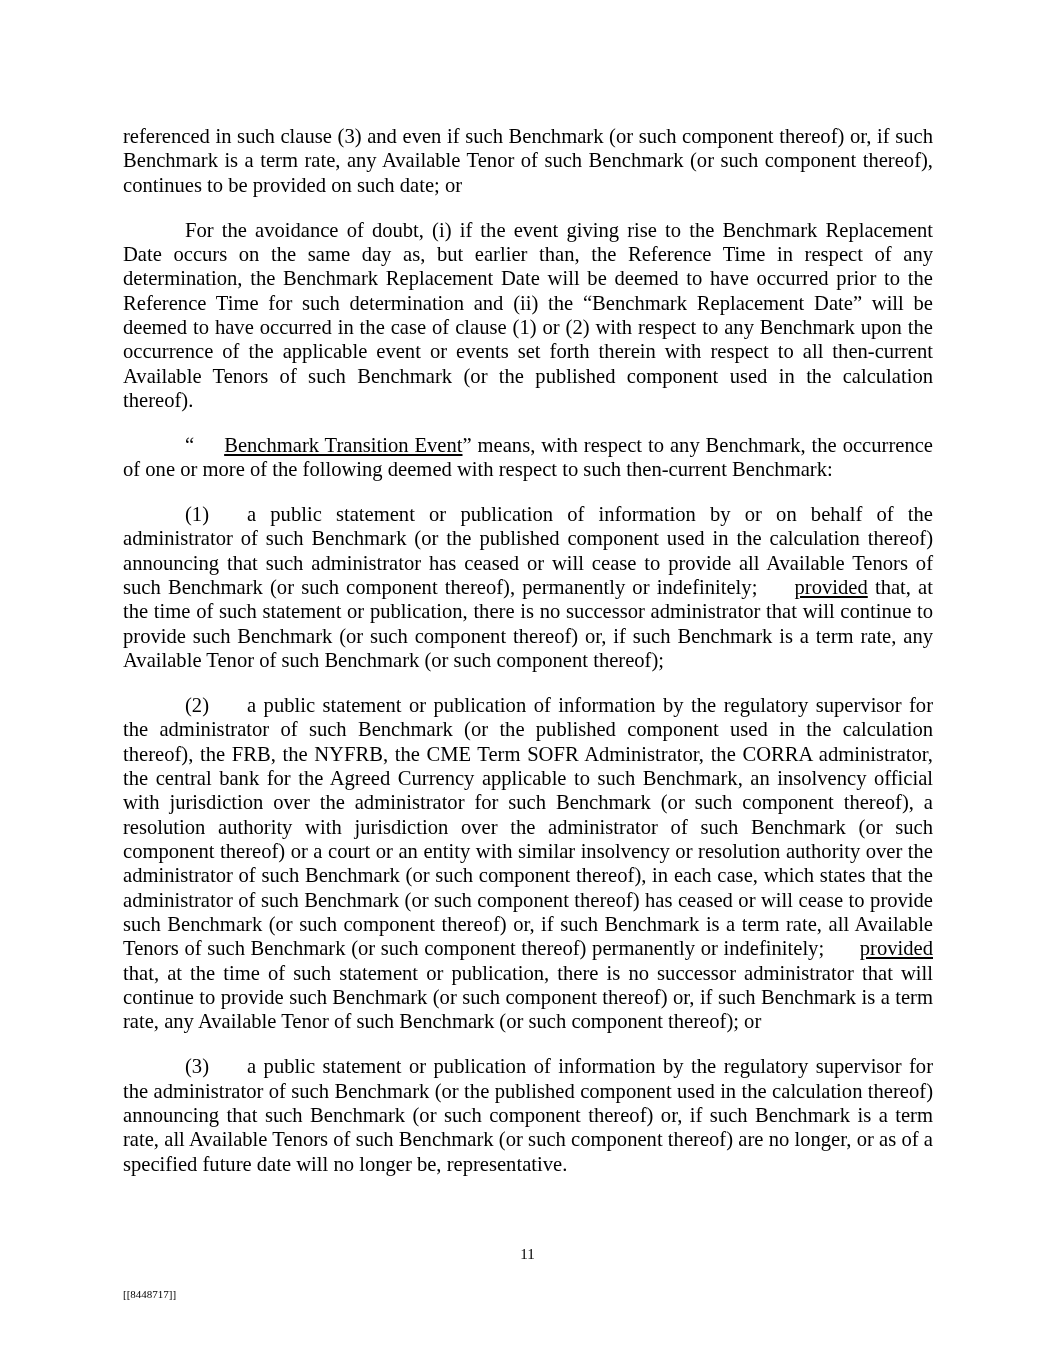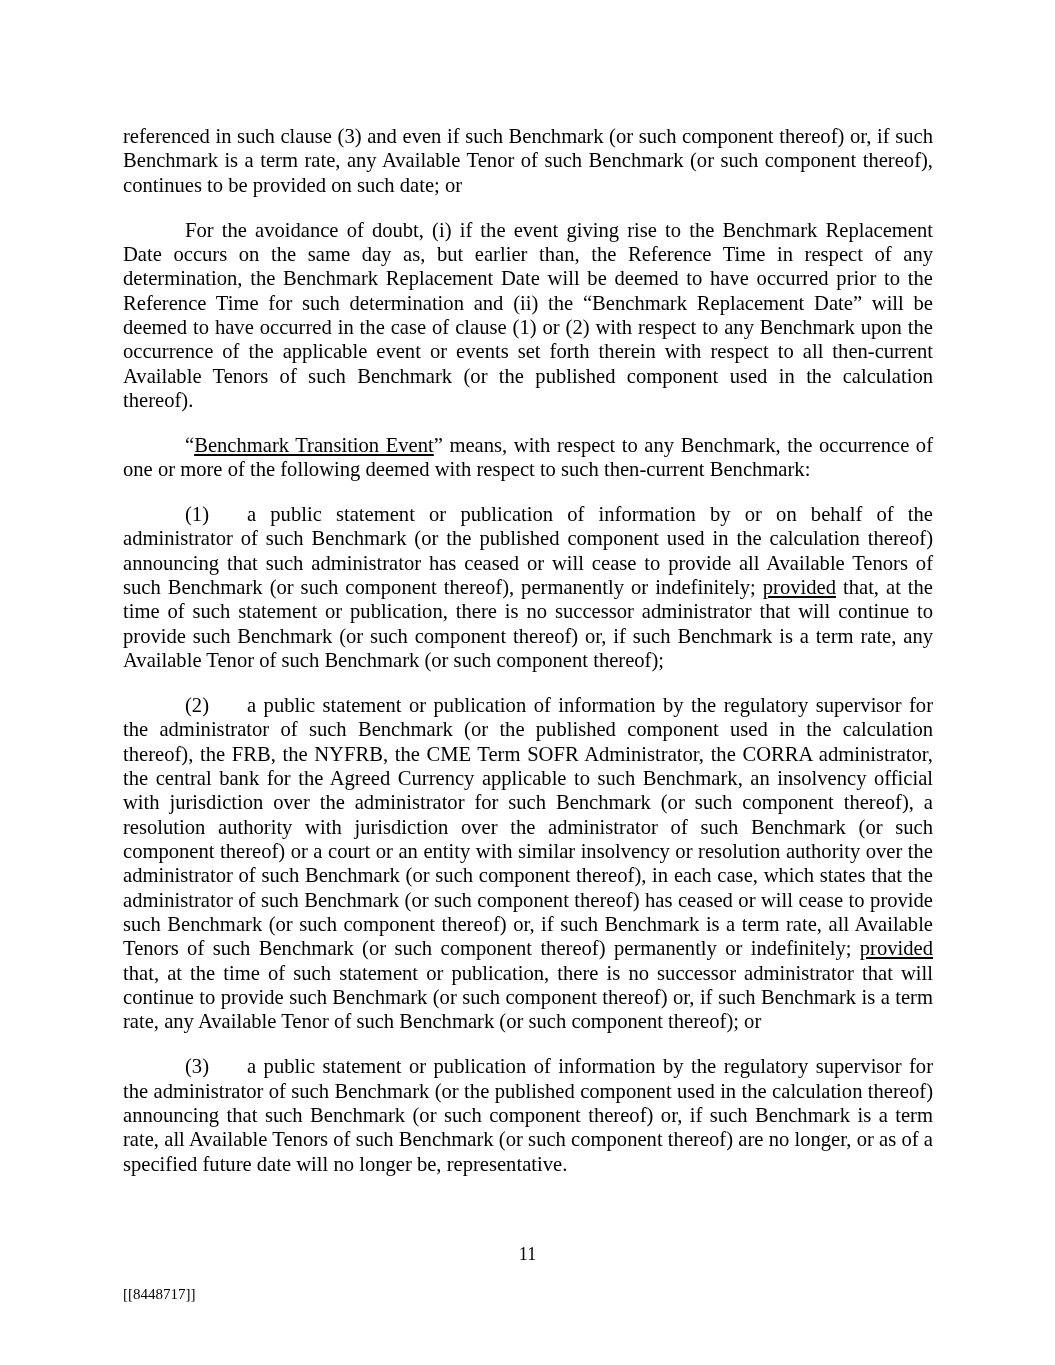--- a/index.html
+++ b/index.html
@@ -33,35 +33,36 @@
     text-indent: 62px;
   }
   .num {
     display: inline-block;
     width: 62px;
     text-indent: 0;
   }
   .u {
     text-decoration: underline;
     text-underline-offset: 2px;
+    margin-left: 30px;
   }
   .page-number {
     position: absolute;
     top: 1242px;
     left: 0;
     width: 100%;
     text-align: center;
-    font-size: 18px;
+    font-size: 15px;
     line-height: 24.35px;
   }
   .doc-id {
     position: absolute;
     left: 123px;
     top: 1286px;
-    font-size: 15px;
+    font-size: 11px;
     line-height: 16px;
   }
 </style>
 </head>
 <body>
 
 <div class="page">
   <div class="doc-body">
       <p class="para"><span>referenced in such clause (3) and even if such Benchmark (or such component thereof) or, if such Benchmark is a term rate, any Available Tenor of such Benchmark (or such component thereof), continues to be provided on such date; or</span></p>
       <p class="para indent"><span>For the avoidance of doubt, (i) if the event giving rise to the Benchmark Replacement Date occurs on the same day as, but earlier than, the Reference Time in respect of any determination, the Benchmark Replacement Date will be deemed to have occurred prior to the Reference Time for such determination and (ii) the “Benchmark Replacement Date” will be deemed to have occurred in the case of clause (1) or (2) with respect to any Benchmark upon the occurrence of the applicable event or events set forth therein with respect to all then-current Available Tenors of such Benchmark (or the published component used in the calculation thereof).</span></p>

